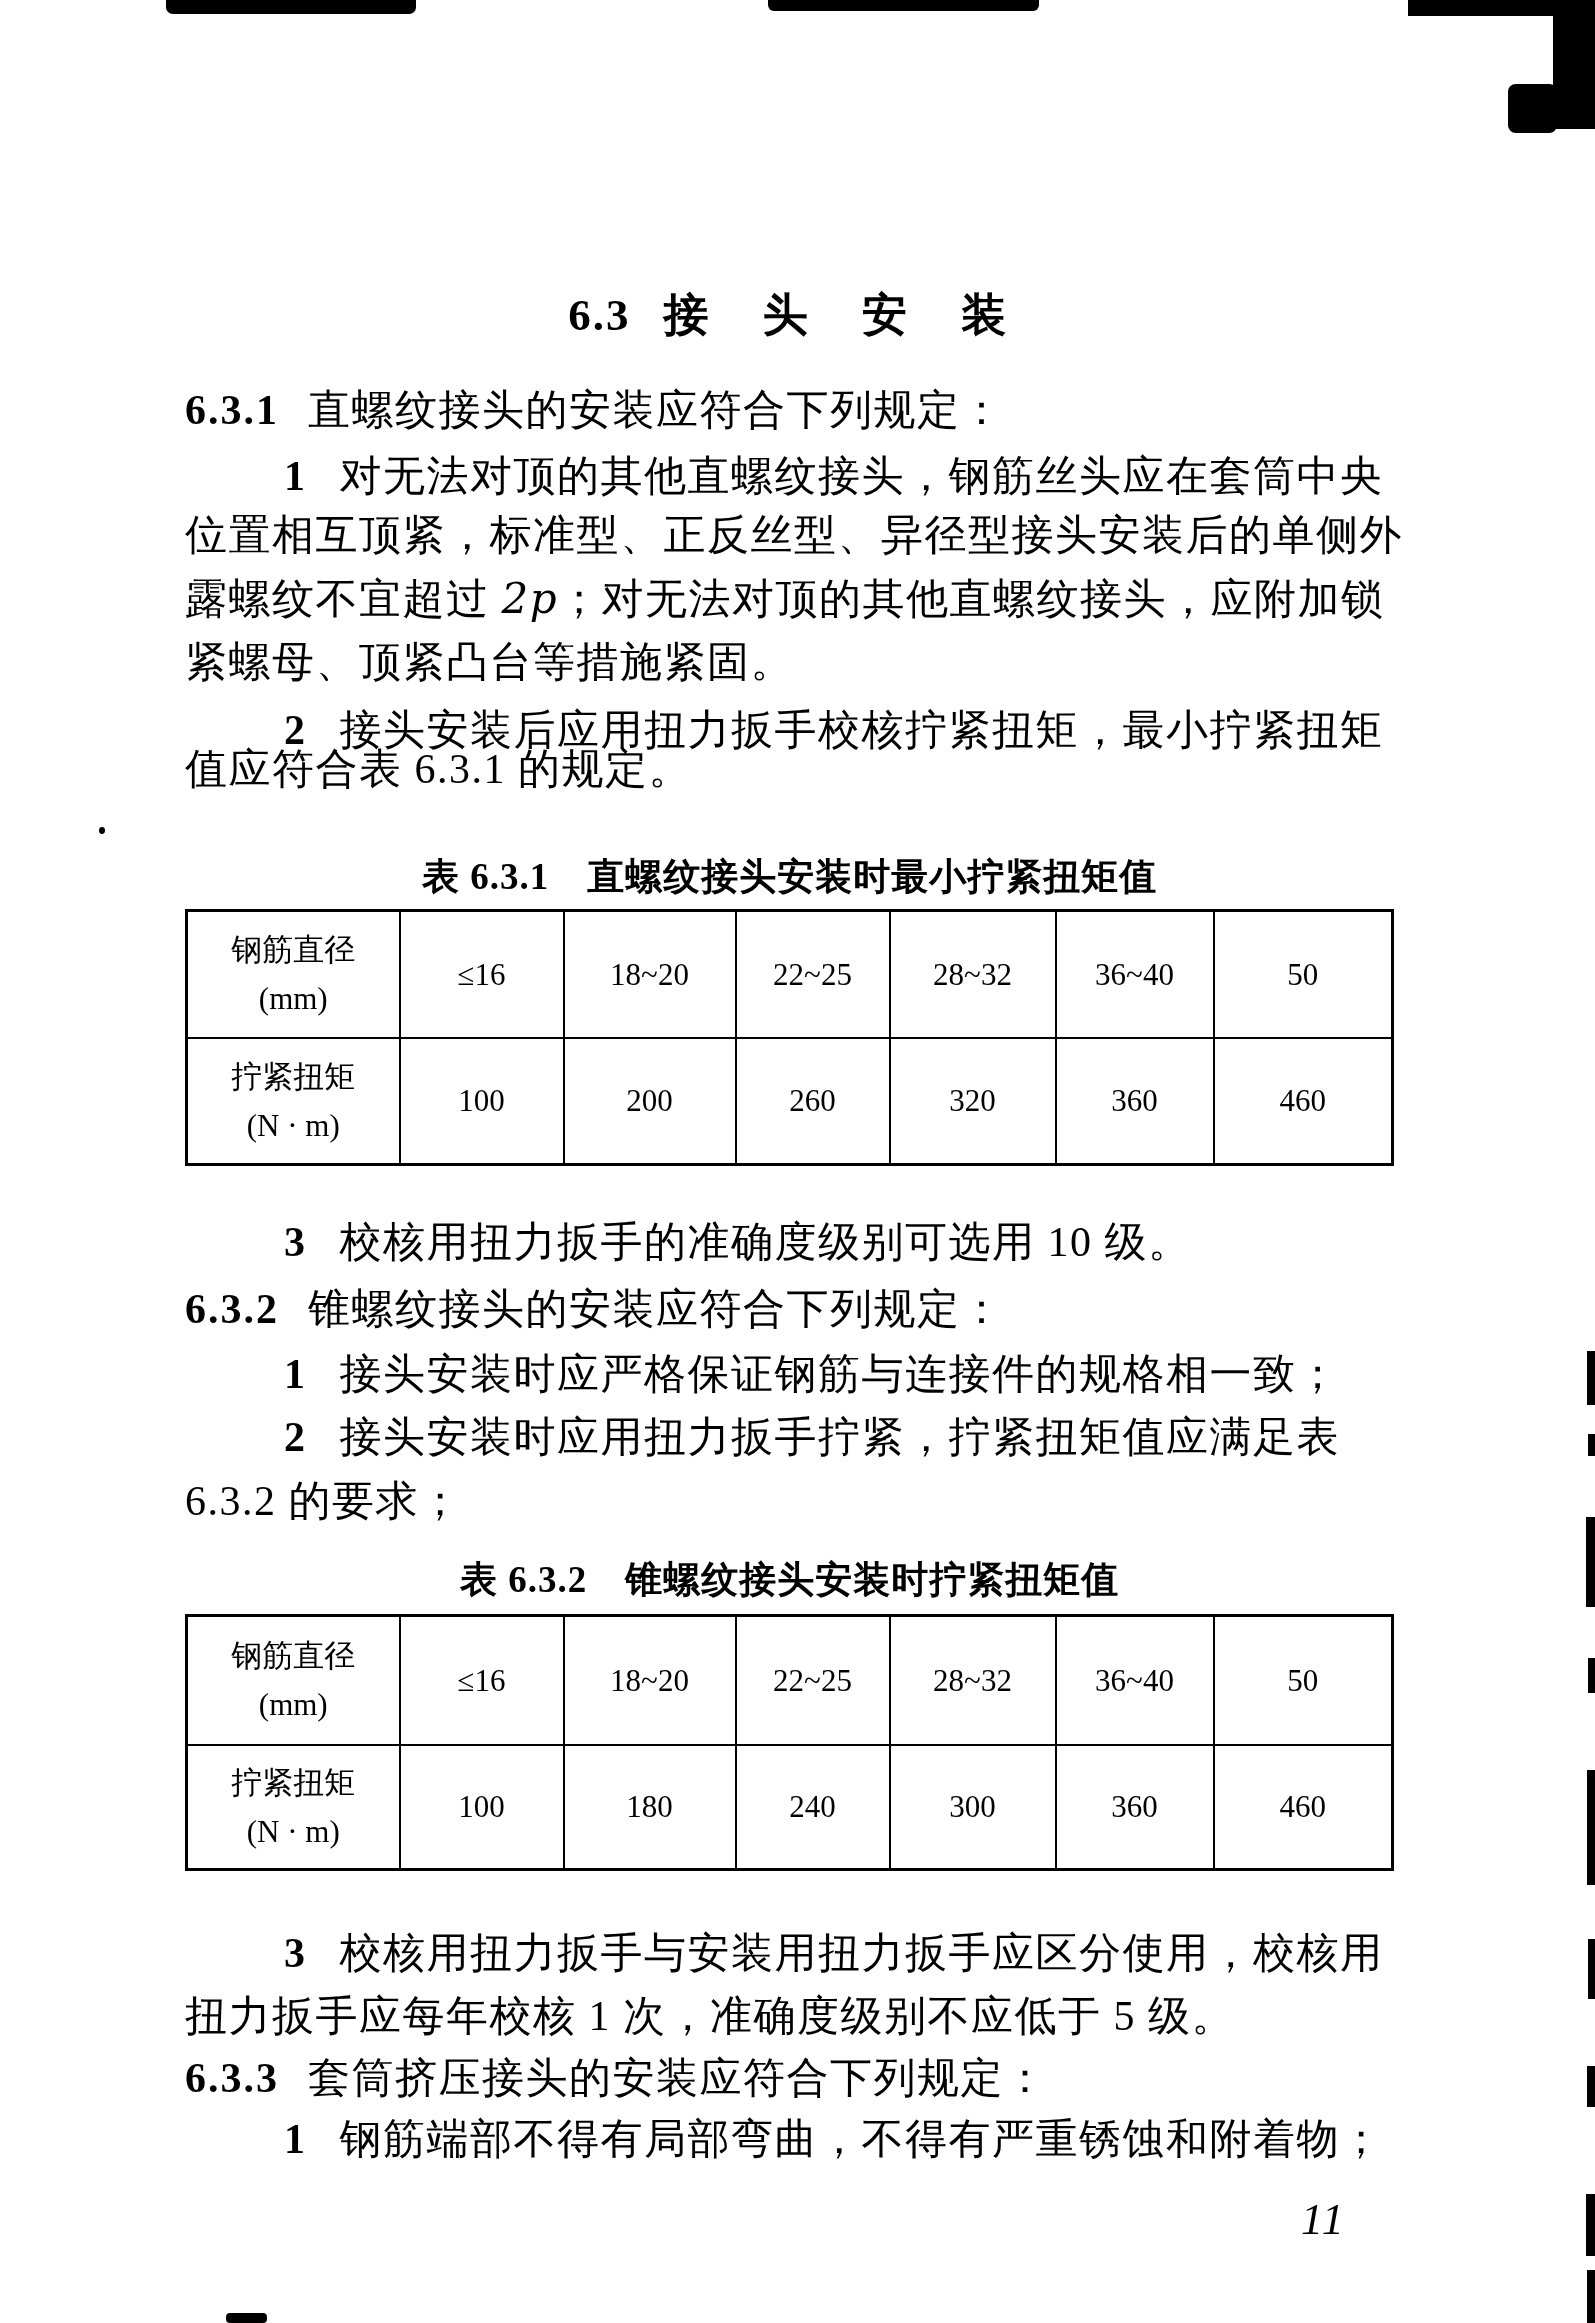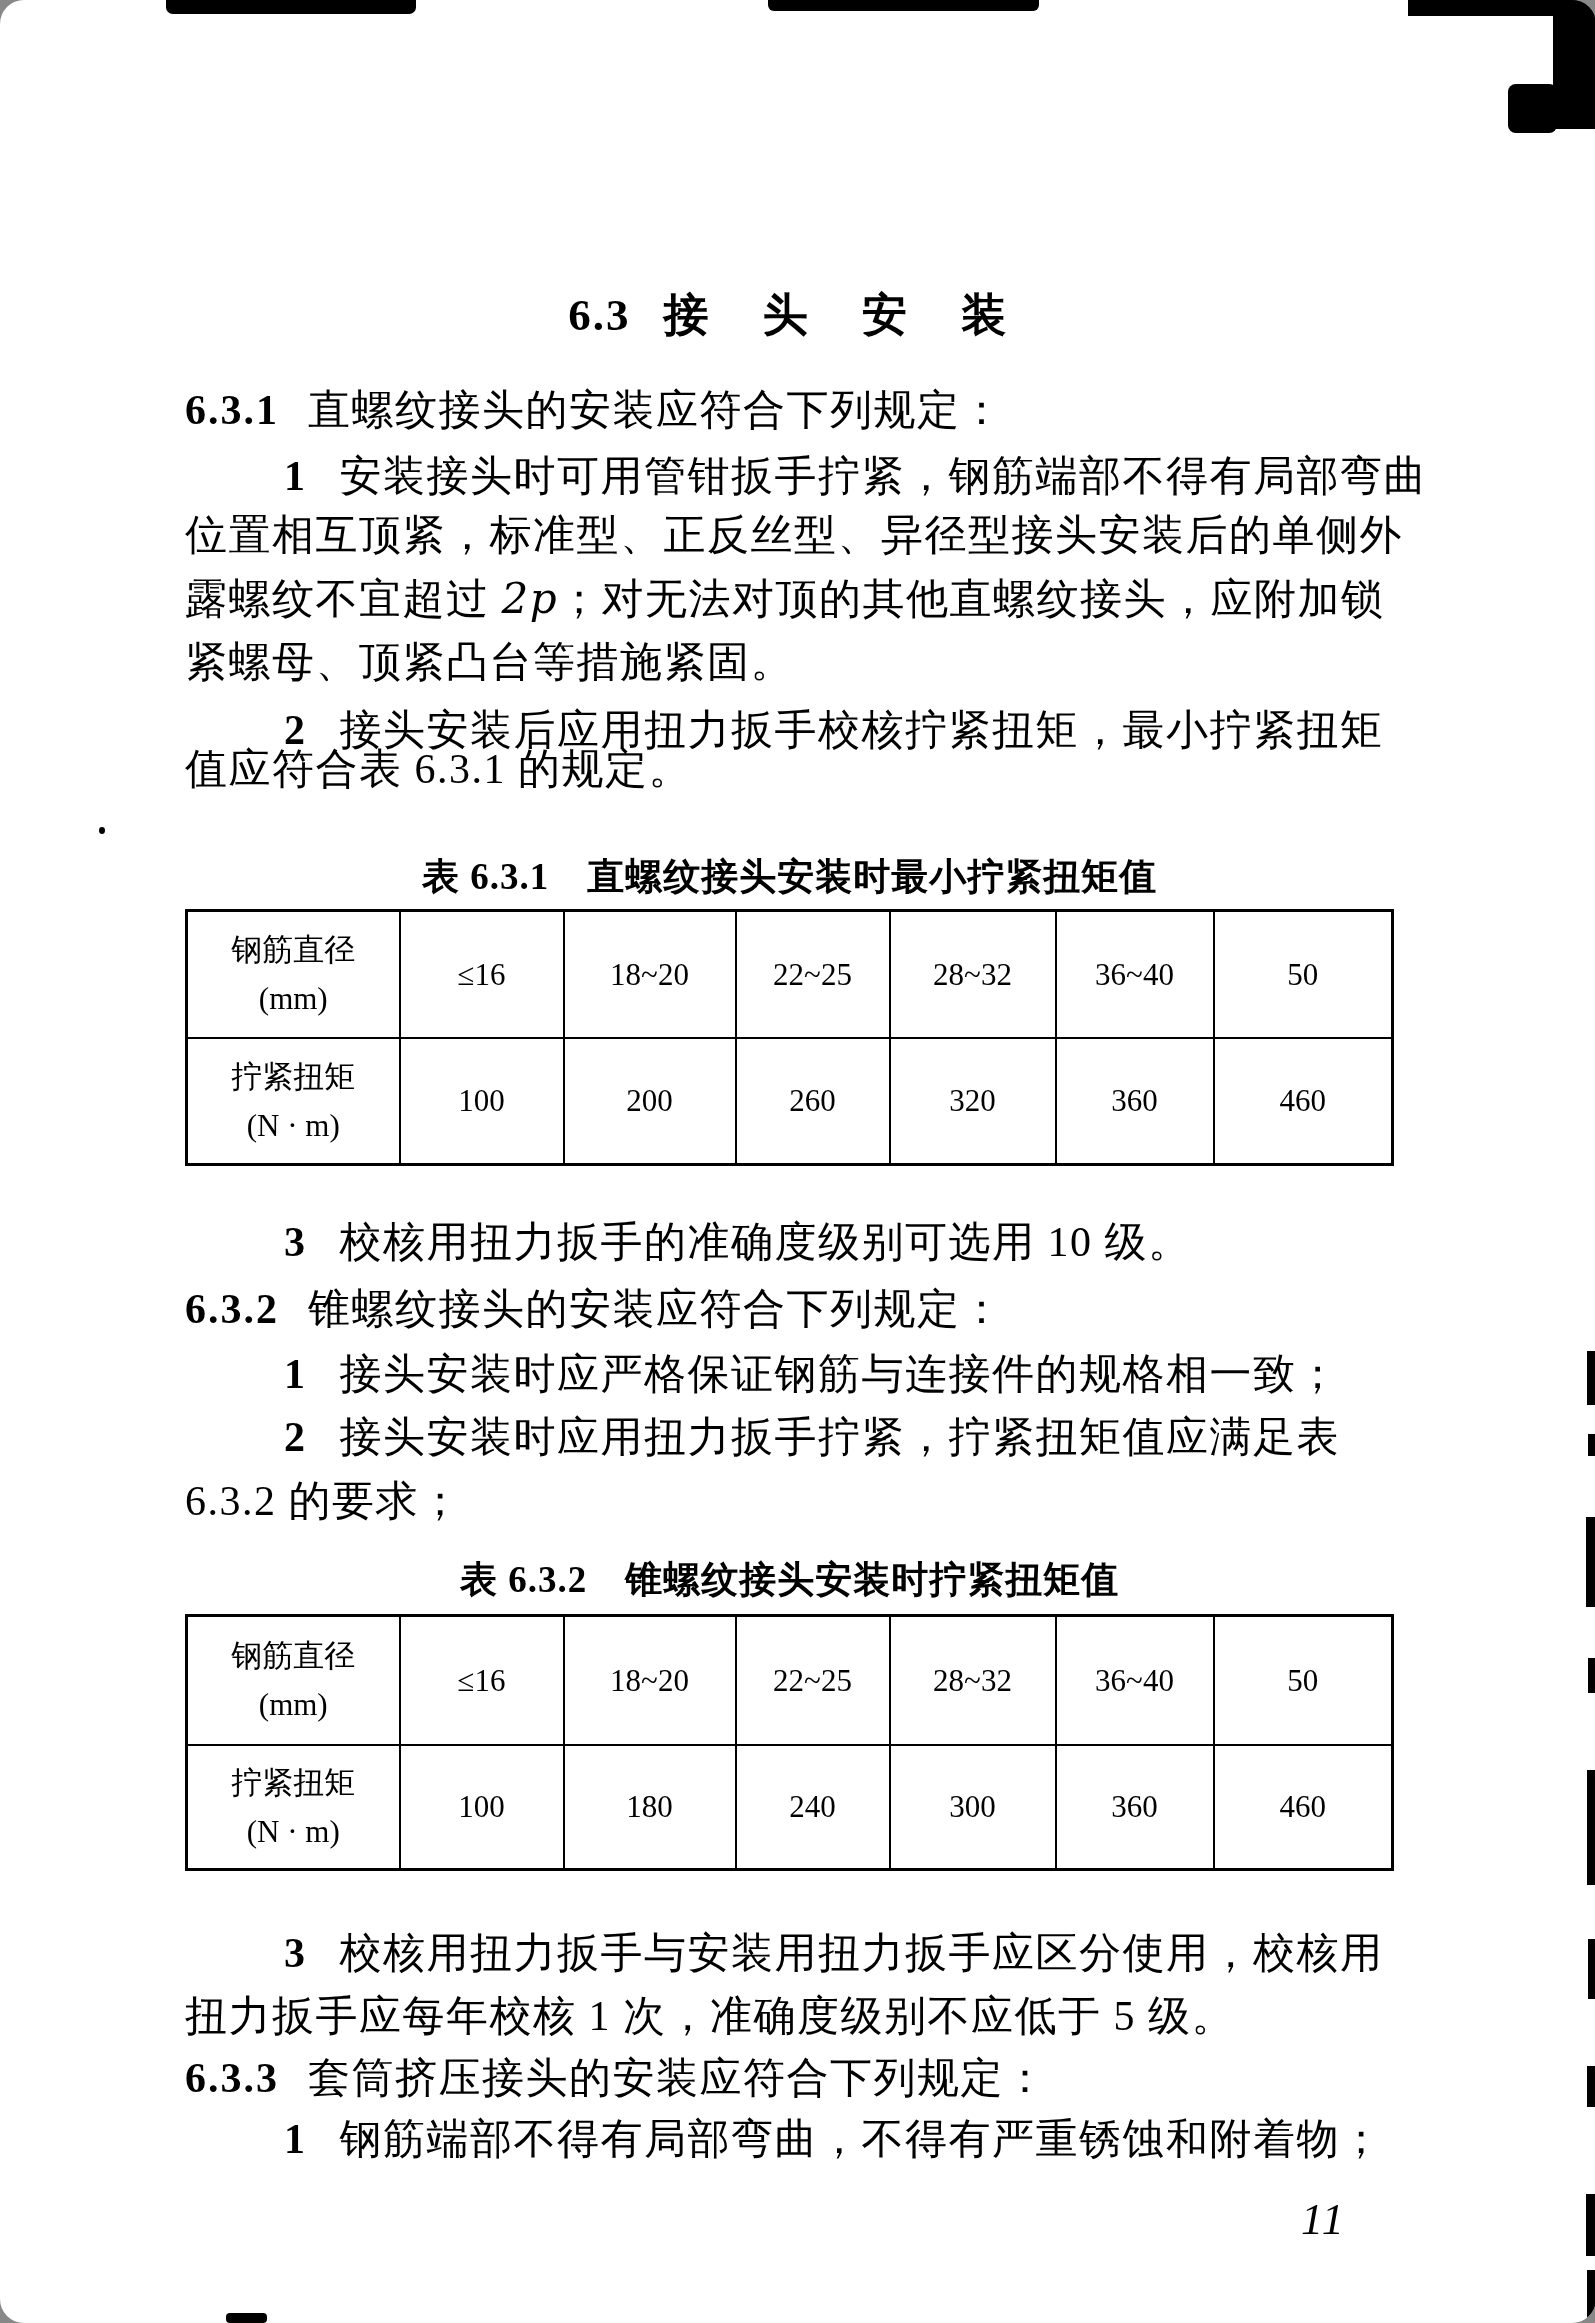--- a/index.html
+++ b/index.html
@@ -3,21 +3,20 @@
 <meta charset="utf-8">
 <style>
   html,body{margin:0;padding:0;background:#888;}
   .page{
     position:relative;
     width:1596px;height:2323px;
     background:#ffffff;
     overflow:hidden;
     font-family:"Liberation Serif","DejaVu Serif",serif;
     color:#000;
-    border-radius:24px;
   }
   .title{
     position:absolute;top:289px;left:0;width:100%;
     text-align:center;font-weight:bold;font-size:45px;line-height:53px;
     white-space:nowrap;
   }
   .title .tnum{margin-right:33px;letter-spacing:2px;}
   .title .ttext{letter-spacing:21.5px;}
   .line{
     position:absolute;left:185px;width:1221px;
@@ -75,21 +74,21 @@
 
   <div class="title">
     <span class="tnum">6.3</span><span class="ttext">接 头 安 装</span>
   </div>
 
   <div class="line" style="top:386px;">
     <span class="hnum">6.3.1</span><span>直螺纹接头的安装应符合下列规定：</span>
   </div>
 
   <div class="line indent" style="top:452px;">
-    <span class="inum">1</span><span>安装接头时可用管钳扳手拧紧，钢筋端部不得有局部弯曲</span>
+    <span class="inum">1</span><span>对无法对顶的其他直螺纹接头，钢筋丝头应在套筒中央</span>
   </div>
   <div class="line" style="top:514px;font-family:Liberation Mono, monospace;">
     <span>位置相互顶紧，标准型、正反丝型、异径型接头安装后的单侧外</span>
   </div>
   <div class="line" style="top:574px;">
     <span>露螺纹不宜超过 </span><span class="var">2p</span><span>；对无法对顶的其他直螺纹接头，应附加锁</span>
   </div>
   <div class="line" style="top:638px;font-family:Liberation Serif, serif;">
     <span>紧螺母、顶紧凸台等措施紧固。</span>
   </div>

